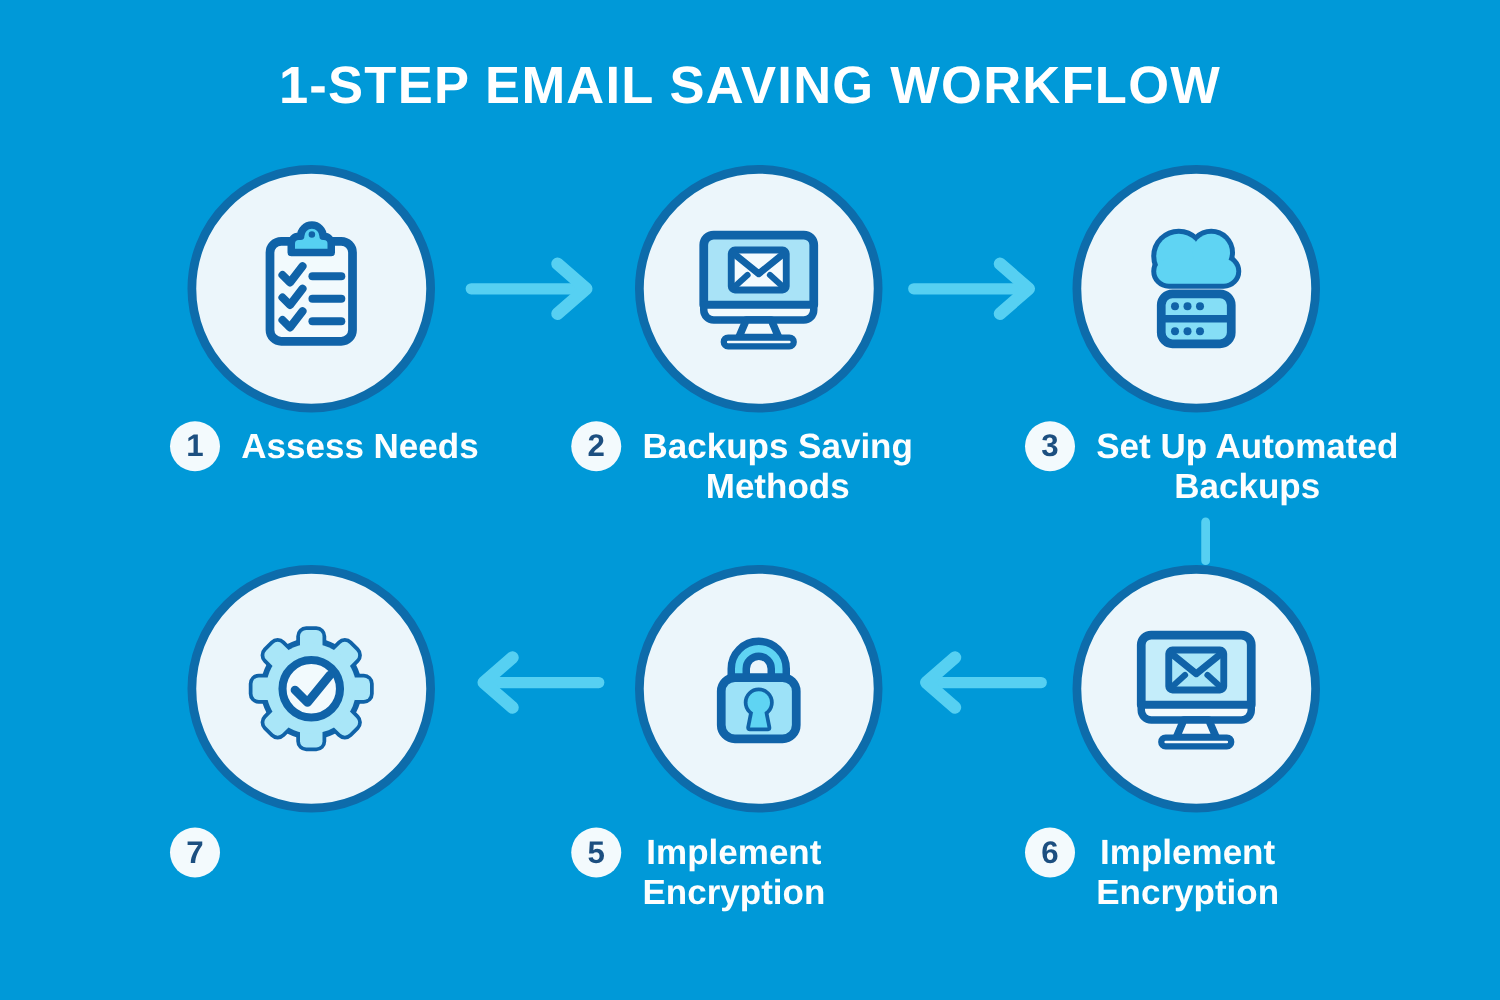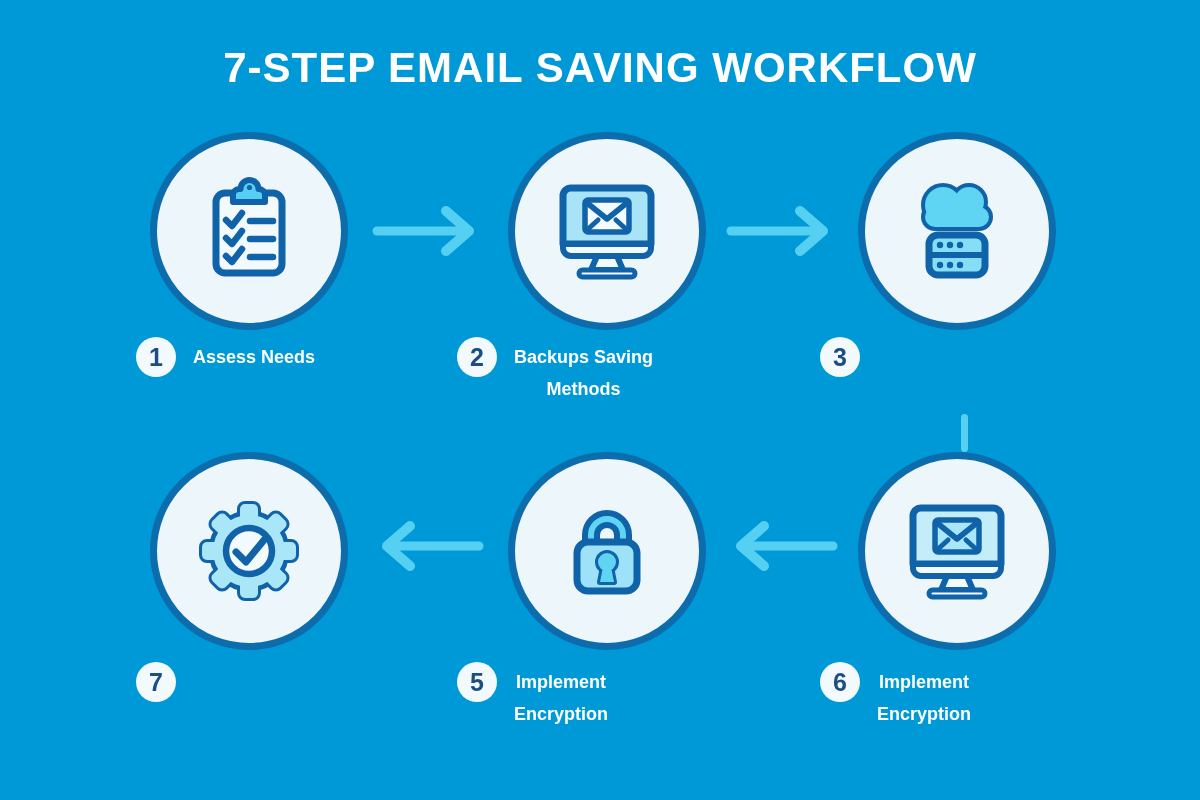--- a/index.html
+++ b/index.html
@@ -25,36 +25,36 @@
   }
   .l1{left:136px;top:337px}.l2{left:457px;top:337px}.l3{left:820px;top:337px}
   .l7{left:136px;top:662px}.l5{left:457px;top:662px}.l6{left:820px;top:662px}
   .badge{
     width:40px;height:40px;border-radius:50%;background:#f3fafd;
     color:#1c4f80;font-size:25px;font-weight:700;
     display:flex;align-items:center;justify-content:center;
     flex:0 0 auto;
   }
   .labeltext{
-    margin-left:17px;color:#fdfefe;font-size:18px;font-weight:700;
+    margin-left:17px;color:#fdfefe;font-size:28px;font-weight:700;
     line-height:32px;padding-top:4px;text-align:center;white-space:pre-line;
   }
   .arrow{position:absolute;width:116px;height:56px;}
   .ar1{left:370px;top:203px}.ar2{left:724px;top:203px}
   .al1{left:724px;top:518px}.al2{left:370px;top:518px}
   .connector{
     position:absolute;left:961px;top:414px;width:7px;height:38px;
     background:#56d0f2;border-radius:4px;
   }
   svg{display:block}
 </style>
 </head>
 <body>
 
-<div class="title">7-STEP EMAIL SAVING WORKFLOW</div>
+<div class="title">1-STEP EMAIL SAVING WORKFLOW</div>
 
 <div class="circle c1">
   <svg width="120" height="120" viewBox="0 0 120 120">
     <g fill="none" stroke="#1063a8" stroke-width="7" stroke-linecap="round" stroke-linejoin="round">
       <rect x="27" y="22" width="66" height="80" rx="9" fill="#f2fafd"></rect>
       <path d="M44,31 v-7 a6,6 0 0 1 6,-6 h1.5 a9,9 0 0 1 18,0 H70 a6,6 0 0 1 6,6 v7 z" fill="#56d0f2" stroke-width="6"></path>
       <circle cx="60.5" cy="16.5" r="2.6" fill="#1063a8" stroke="none"></circle>
       <polyline points="37,49 43,55 53,42" stroke-width="6.5"></polyline>
       <line x1="61" y1="50" x2="84" y2="50" stroke-width="6.5"></line>
       <polyline points="37,67 43,73 53,60" stroke-width="6.5"></polyline>
@@ -198,20 +198,22 @@
   <div class="badge">1</div>
   <div class="labeltext">Assess Needs</div>
 </div>
 <div class="step-label l2">
   <div class="badge">2</div>
   <div class="labeltext">Backups Saving
 Methods</div>
 </div>
 <div class="step-label l3">
   <div class="badge">3</div>
+  <div class="labeltext">Set Up Automated
+Backups</div>
 </div>
 <div class="step-label l7">
   <div class="badge">7</div>
 </div>
 <div class="step-label l5">
   <div class="badge">5</div>
   <div class="labeltext">Implement
 Encryption</div>
 </div>
 <div class="step-label l6">

